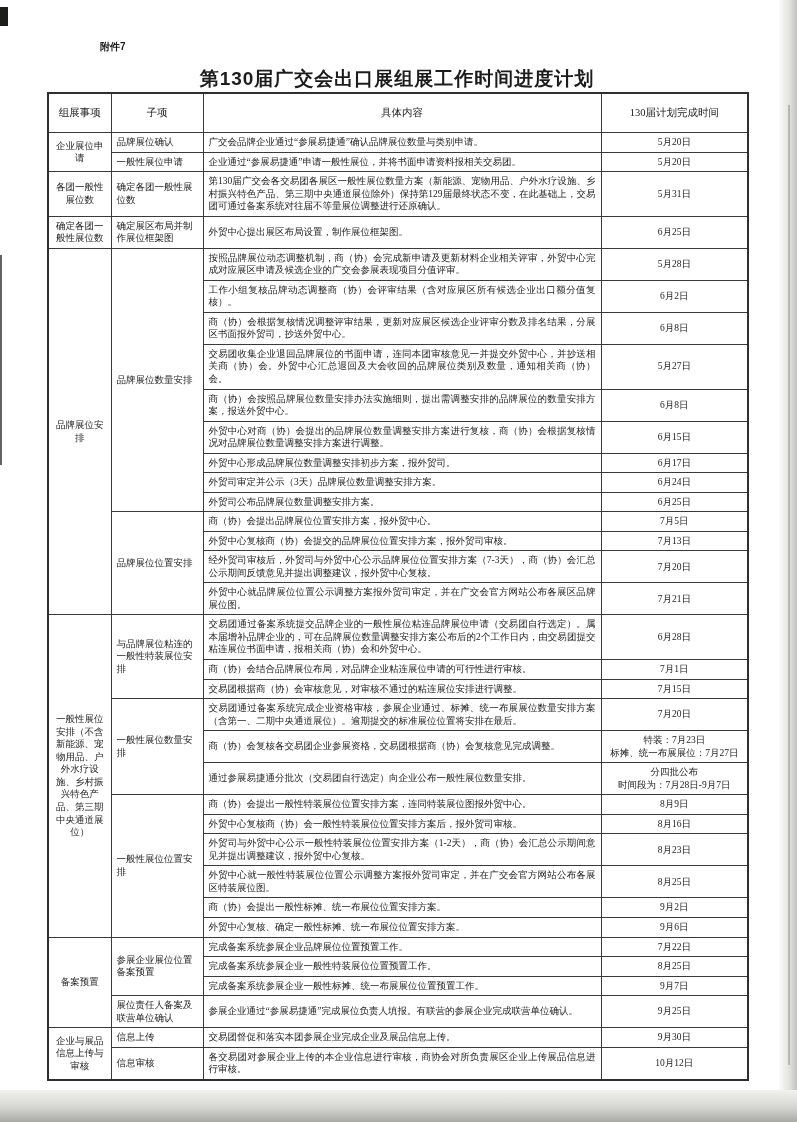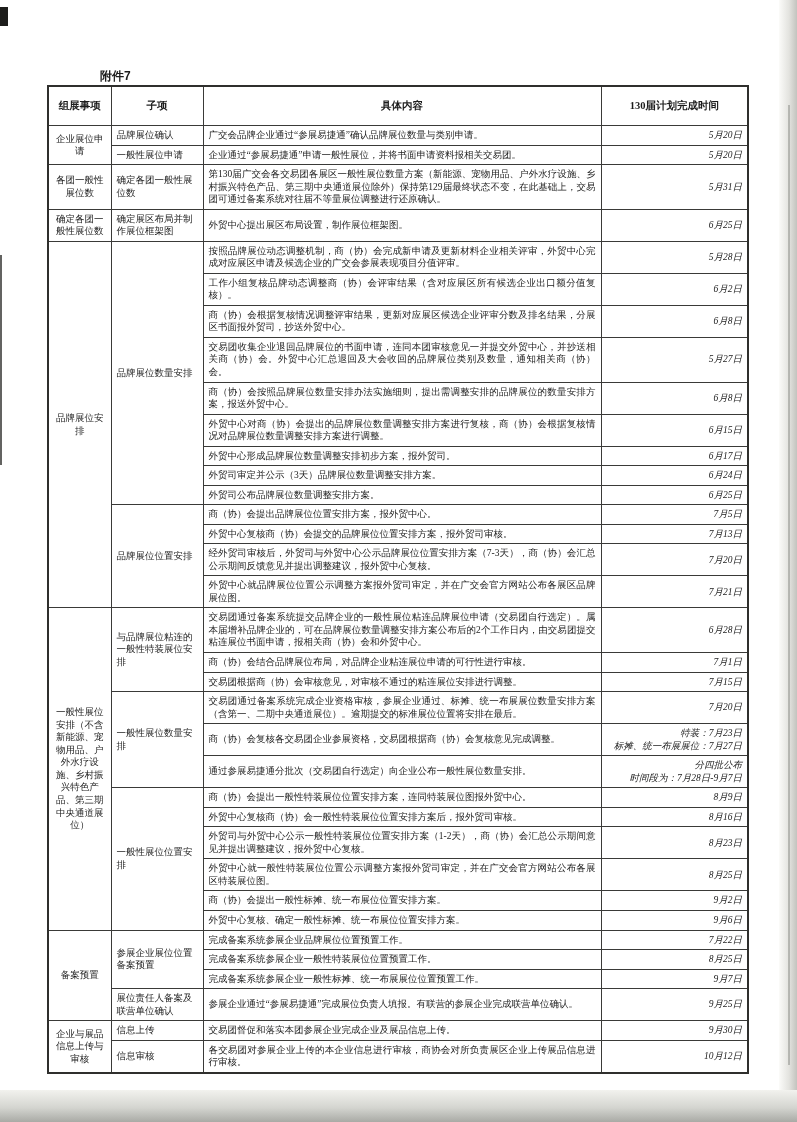--- a/index.html
+++ b/index.html
@@ -7,63 +7,62 @@
     width:797px;height:1122px;
     background:#ffffff;
     font-family:"Liberation Serif","DejaVu Serif",serif;
     color:#1c1c1c;
     position:relative;
     overflow:hidden;
   }
   .content{width:700px;margin-left:47px;position:relative;}
   .attachment{
     font-family:Liberation Sans, sans-serif;
-    font-weight:700;font-size:12px;
-    padding-top:68px;margin-left:53px;
+    font-weight:700;font-size:10px;
+    padding-top:40px;margin-left:53px;
   }
   .doc-title{
     font-family:"Liberation Sans","DejaVu Sans",sans-serif;
     font-weight:700;font-size:19px;
     text-align:center;margin-top:12px;letter-spacing:1px;
   }
   .note{
     font-size:9.5px;margin-top:14px;margin-bottom:5px;color:#222;
   }
   table.sched{
     border-collapse:collapse;width:700px;table-layout:fixed;
     border:2px solid #2f2f2d;
   }
   table.sched th, table.sched td{
     border:1px solid #3a3a38;
     font-size:9.5px;line-height:1.32;
     padding:3px 5px;vertical-align:middle;
     word-break:break-all;
   }
   table.sched th{
-    font-size:10.5px;font-weight:700;text-align:center;
+    font-size:10.5px;font-weight:400;text-align:center;
     height:30px;padding:4px 4px;
   }
   col.c1{width:63px;}
   col.c2{width:92px;}
   col.c3{width:398px;}
   col.c4{width:147px;}
   td.cat{
     text-align:center;font-weight:400;font-size:10px;
     padding:3px 2px;
   }
   td.sub{
     font-size:9.5px;padding:3px 3px;
   }
   td.cnt{
     text-align:justify;
   }
   td.date{
-    text-align:right;white-space:pre-line;font-size:9.5px;
+    text-align:center;white-space:pre-line;font-size:9.5px;
     padding:3px 2px;
-    font-style:italic;
   }
   
   .edge-right{
     position:absolute;top:0;right:0;width:18px;height:1122px;
     background:linear-gradient(to right,#fbfbf9 0%,#e3e3df 55%,#c2c3be 100%);
   }
   .edge-right-line{
     position:absolute;top:105px;right:7px;width:2px;height:960px;
     background:#90918c;opacity:.55;
   }
@@ -79,20 +78,21 @@
   }
 </style>
 </head>
 <body>
 
 <div class="corner-mark"></div>
 <div class="left-line"></div>
 
 <div class="content">
   <div class="attachment">附件7</div>
+  <div class="doc-title">第130届广交会出口展组展工作时间进度计划</div>
 
   <table class="sched">
     <colgroup>
       <col class="c1">
         <col class="c2">
         <col class="c3">
         <col class="c4">
     </colgroup>
     <thead>
       <tr>

